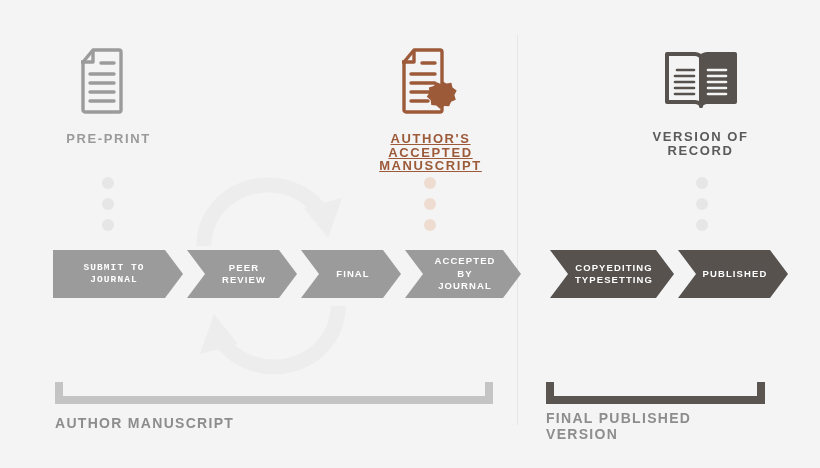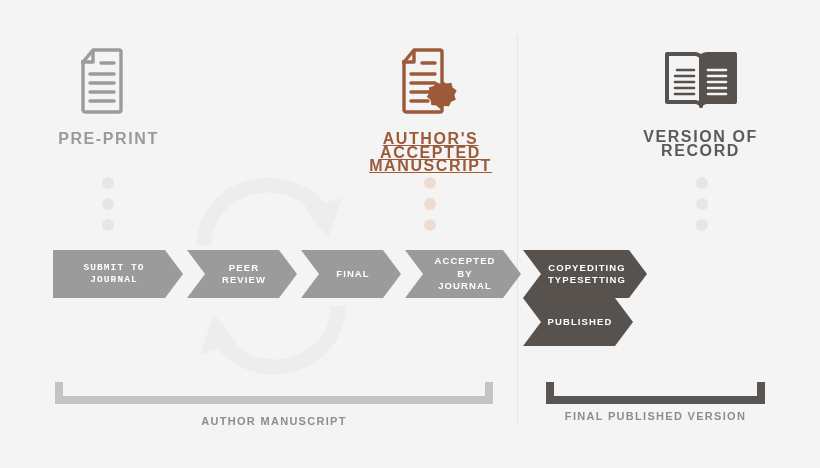--- a/index.html
+++ b/index.html
@@ -35,21 +35,21 @@
   .stage-block {
     position: absolute;
     text-align: center;
   }
   .stage-icon {
     display: block;
     margin: 0 auto;
   }
   .stage-label {
     margin-top: 10px;
-    font-size: 16px;
+    font-size: 13px;
     font-weight: bold;
     letter-spacing: 1.6px;
     line-height: 13.5px;
     color: #9a9a9a;
     white-space: pre-line;
   }
   .stage-label.accent {
     color: #9c5a39;
     text-decoration: underline;
   }
@@ -90,21 +90,21 @@
   #loop-bottom { left: 196px; top: 302px; }
 
   
   .chev-bar {
     position: absolute;
     height: 48px;
     display: flex;
     align-items: stretch;
   }
   #bar-left  { left: 53px;  top: 250px; }
-  #bar-right { left: 523px; top: 250px; flex-direction: column; }
+  #bar-right { left: 550px; top: 250px; }
 
   .chev {
     position: relative;
     height: 48px;
     display: flex;
     align-items: center;
     justify-content: center;
     color: #ffffff;
     font-size: 9.5px;
     font-weight: bold;
@@ -157,22 +157,22 @@
   .bracket .tick.r { right: 0; }
 
   #bracket-left  { left: 55px;  top: 382px; width: 438px; height: 22px; }
   #bracket-right { left: 546px; top: 382px; width: 219px; height: 22px; }
 
   #bracket-left .bar, #bracket-left .tick   { background: #c4c4c4; }
   #bracket-right .bar, #bracket-right .tick { background: #5a5551; }
 
   .bracket-label {
     position: absolute;
-    text-align: center;
-    font-size: 11px;
+    text-align: left;
+    font-size: 14px;
     font-weight: bold;
     letter-spacing: 1.3px;
     color: #8d8d8d;
   }
   #bracket-label-left  { left: 55px;  top: 415px; width: 438px; }
   #bracket-label-right { left: 546px; top: 410px; width: 219px; color: #8d8d8d; }
 </style>
 </head>
 <body>
 

